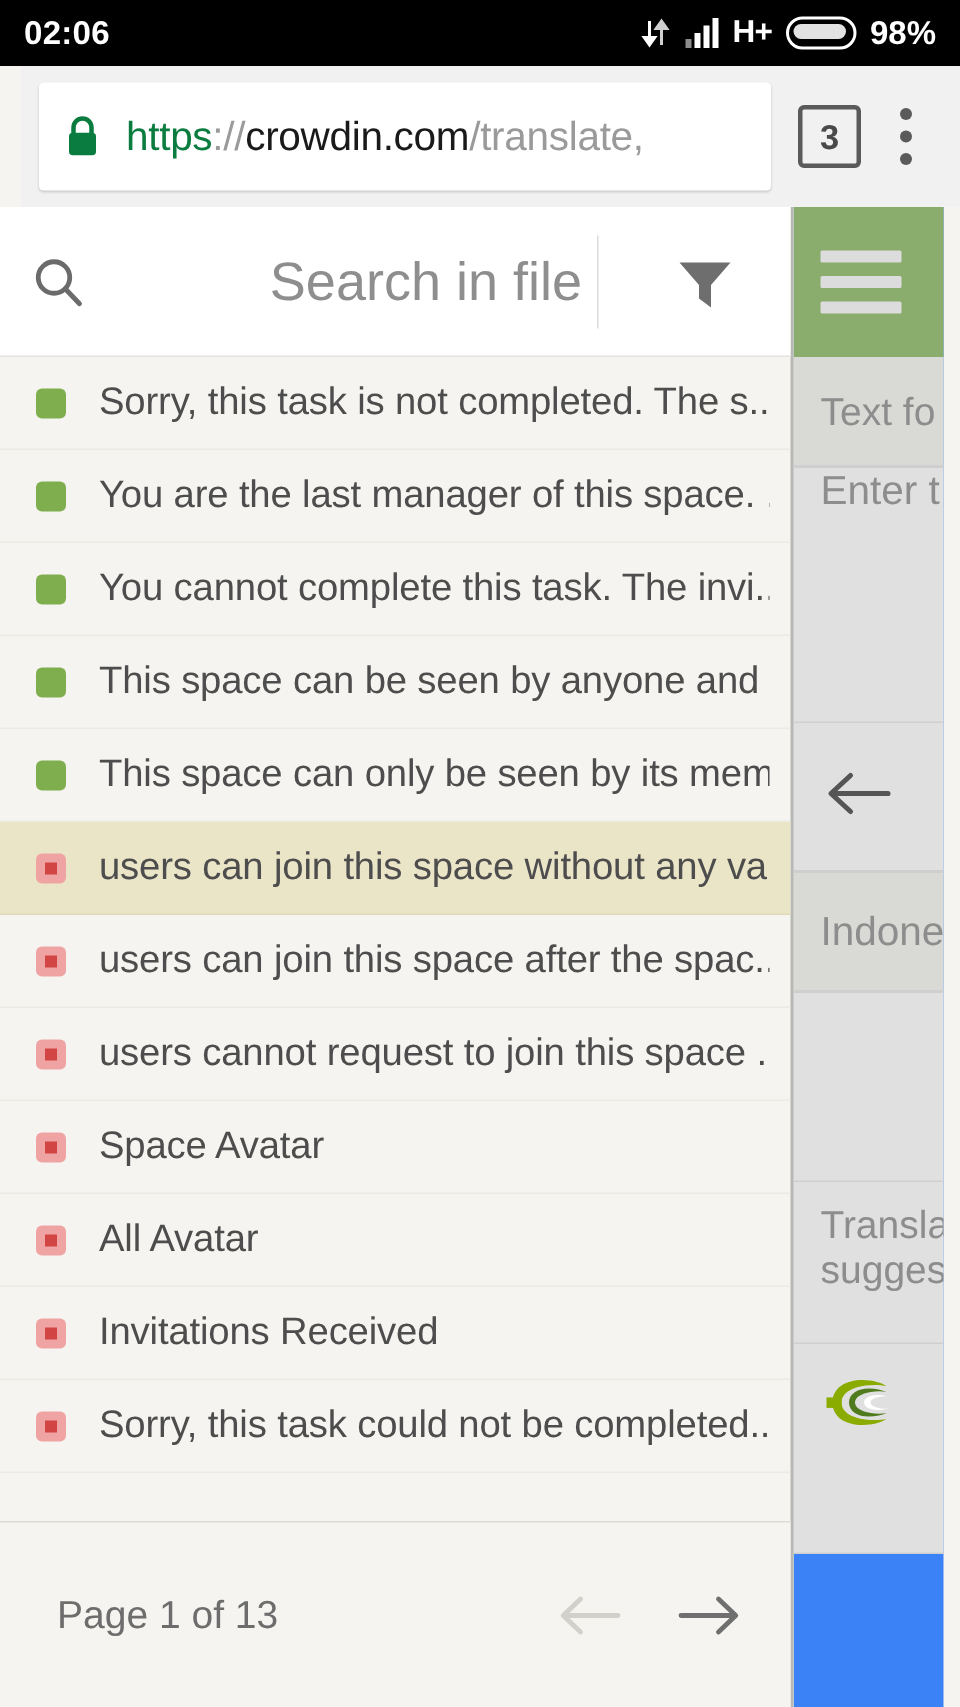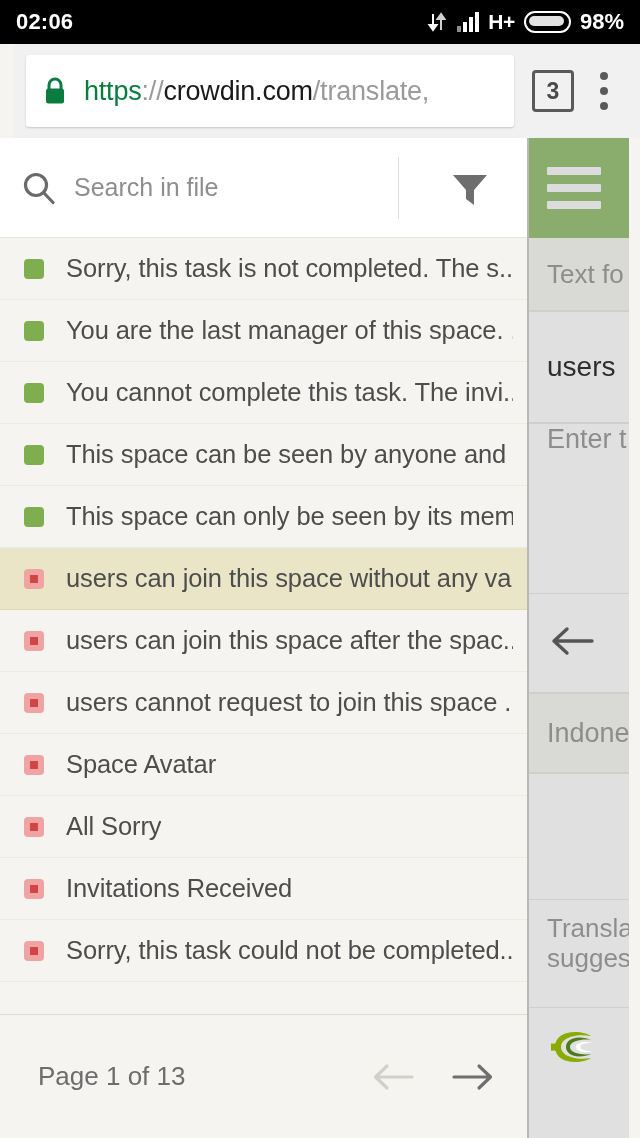--- a/index.html
+++ b/index.html
@@ -81,23 +81,24 @@
   .leftpanel {
     width: 529px; background: #f5f4f0; position: relative;
     display: flex; flex-direction: column; border-right: 2px solid #b9b9b4;
   }
   .searchbar {
     height: 100px; background: #fff; display: flex; align-items: center;
     padding: 0 20px; flex: 0 0 auto; border-bottom: 1px solid #e3e2de;
   }
   .search-icon { flex: 0 0 auto; margin-right: 16px; display:flex; }
   .search-input {
-    flex: 1 1 auto; border: 0; outline: none; font-size: 25px;
+    flex: 1 1 auto; border: 0; outline: none; font-size: 36px;
     color: #0369a1; font-family: "Liberation Sans", sans-serif; background: transparent;
     min-width: 0;
+    text-align: right;
   }
   .search-input::placeholder { color: #8e8e8e; }
   .vdivider { width: 1px; height: 62px; background: #dcdcdc; margin: 0 34px 0 10px; flex:0 0 auto; }
   .filter-btn { flex: 0 0 auto; padding: 0 14px; display:flex; align-items:center; }
 
   .stringlist { flex: 1 1 auto; overflow: hidden; position: relative; }
   .srow {
     height: 62px; display: flex; align-items: center; padding: 0 14px 0 24px;
     border-bottom: 1px solid #eceae4;
   }
@@ -244,21 +245,21 @@
           <div class="srow">
             <span class="marker red"></span>
             <span class="stext">users cannot request to join this space ...</span>
           </div>
           <div class="srow">
             <span class="marker red"></span>
             <span class="stext">Space Avatar</span>
           </div>
           <div class="srow">
             <span class="marker red"></span>
-            <span class="stext">All Sorry</span>
+            <span class="stext">All Avatar</span>
           </div>
           <div class="srow">
             <span class="marker red"></span>
             <span class="stext">Invitations Received</span>
           </div>
           <div class="srow">
             <span class="marker red"></span>
             <span class="stext">Sorry, this task could not be completed....</span>
           </div>
         </div>
@@ -284,21 +285,20 @@
       <div class="rp-header">
         <span class="burger">
           <span></span>
           <span></span>
           <span></span>
         </span>
       </div>
 
       <div class="rp-block rp-sourcelabel nowrap">Text fo</div>
 
-      <div class="rp-block rp-source nowrap">users</div>
 
       <div class="rp-block rp-target nowrap">Enter t</div>
 
       <div class="rp-block rp-toolbar">
         <span>
           <svg width="50" height="38" viewBox="0 0 50 38">
             <path d="M45 19 H8 M20 7 L7 19 L20 31" fill="none" stroke="#555" stroke-width="3.4" stroke-linecap="round" stroke-linejoin="round"></path>
           </svg>
         </span>
       </div>

